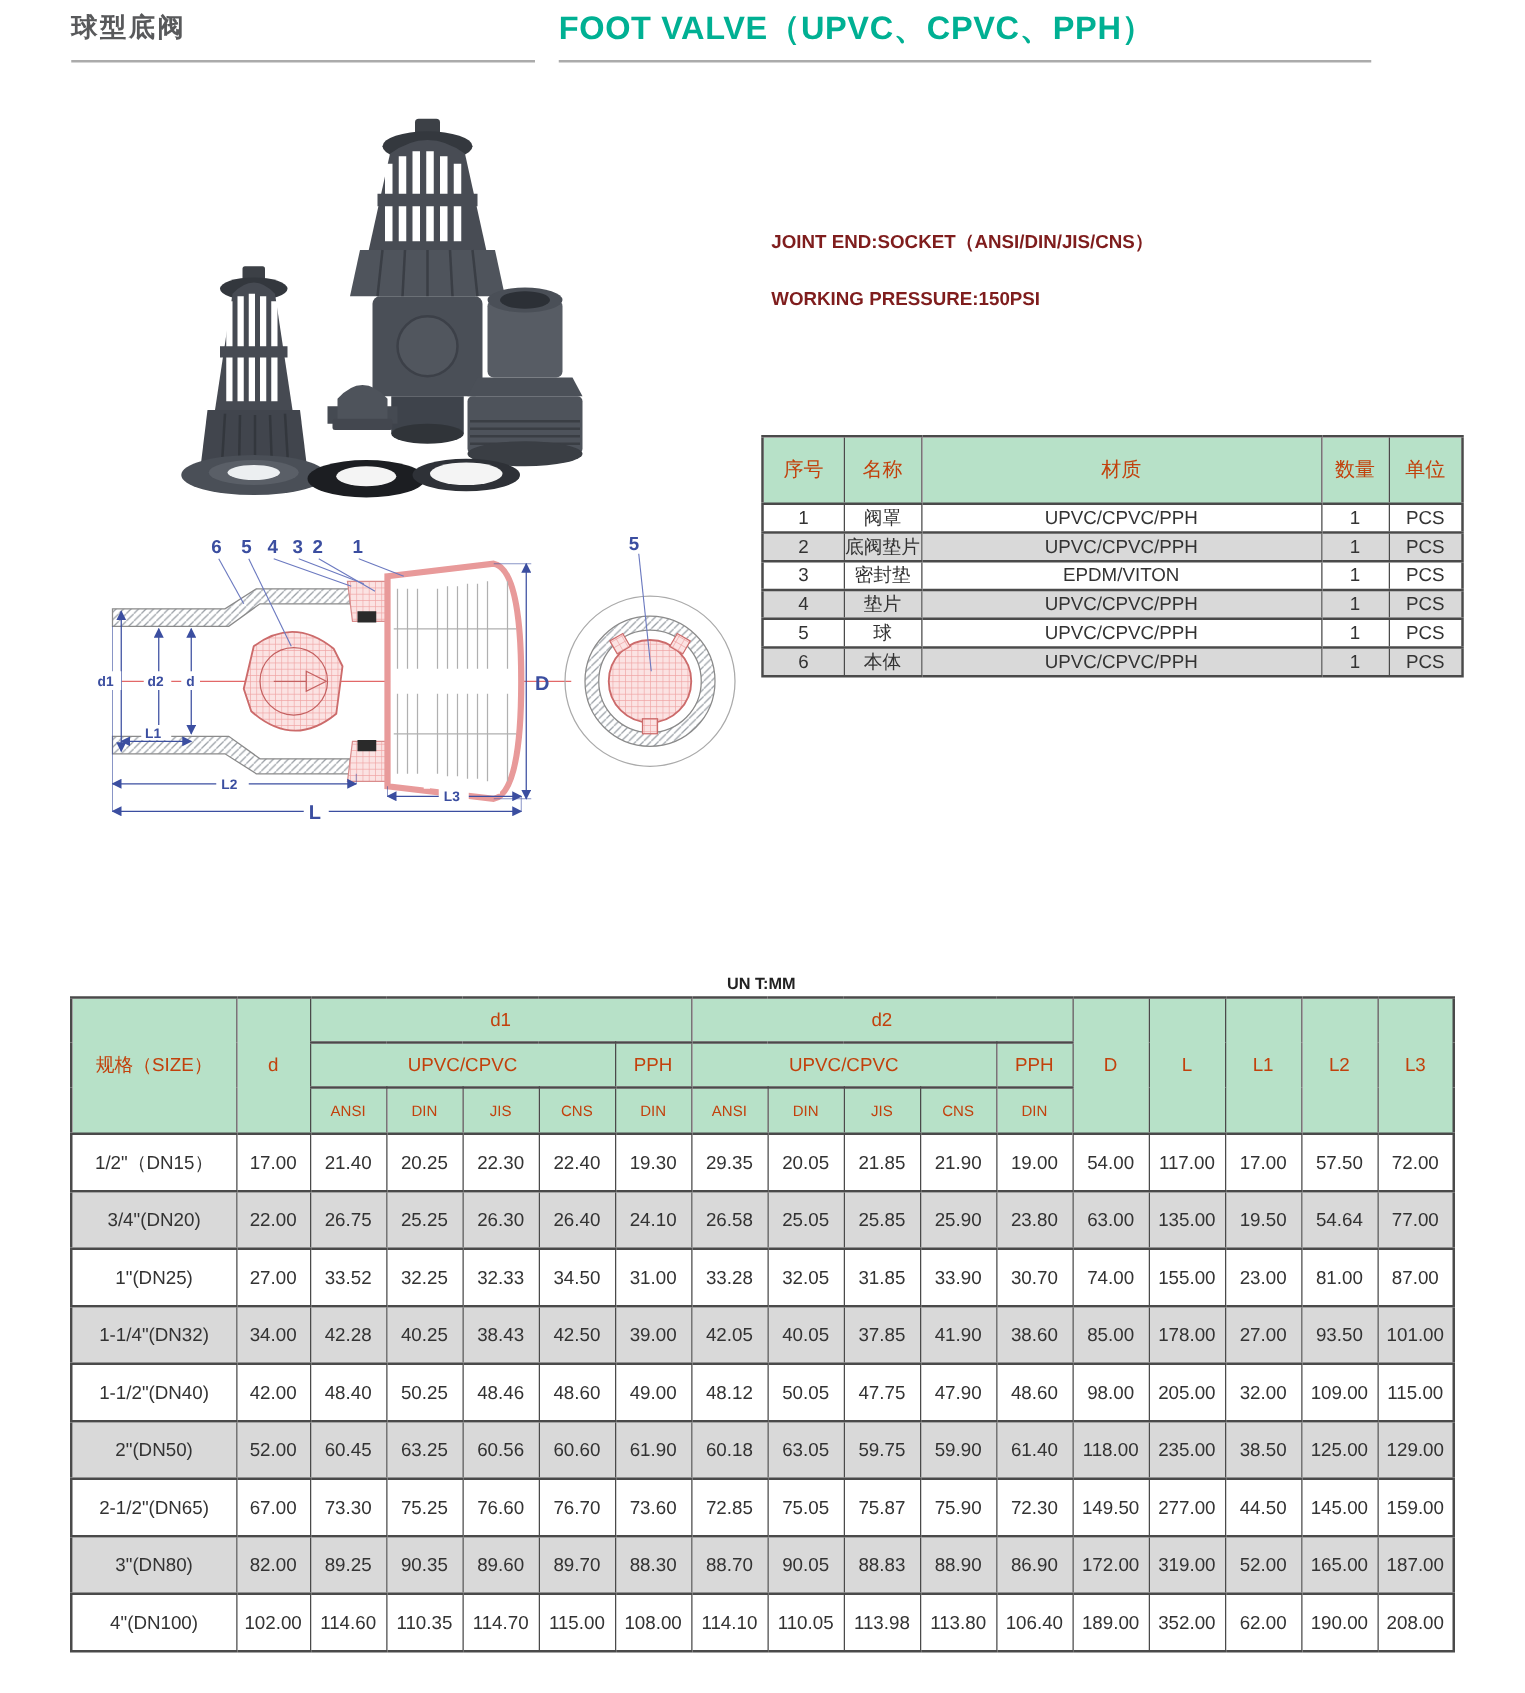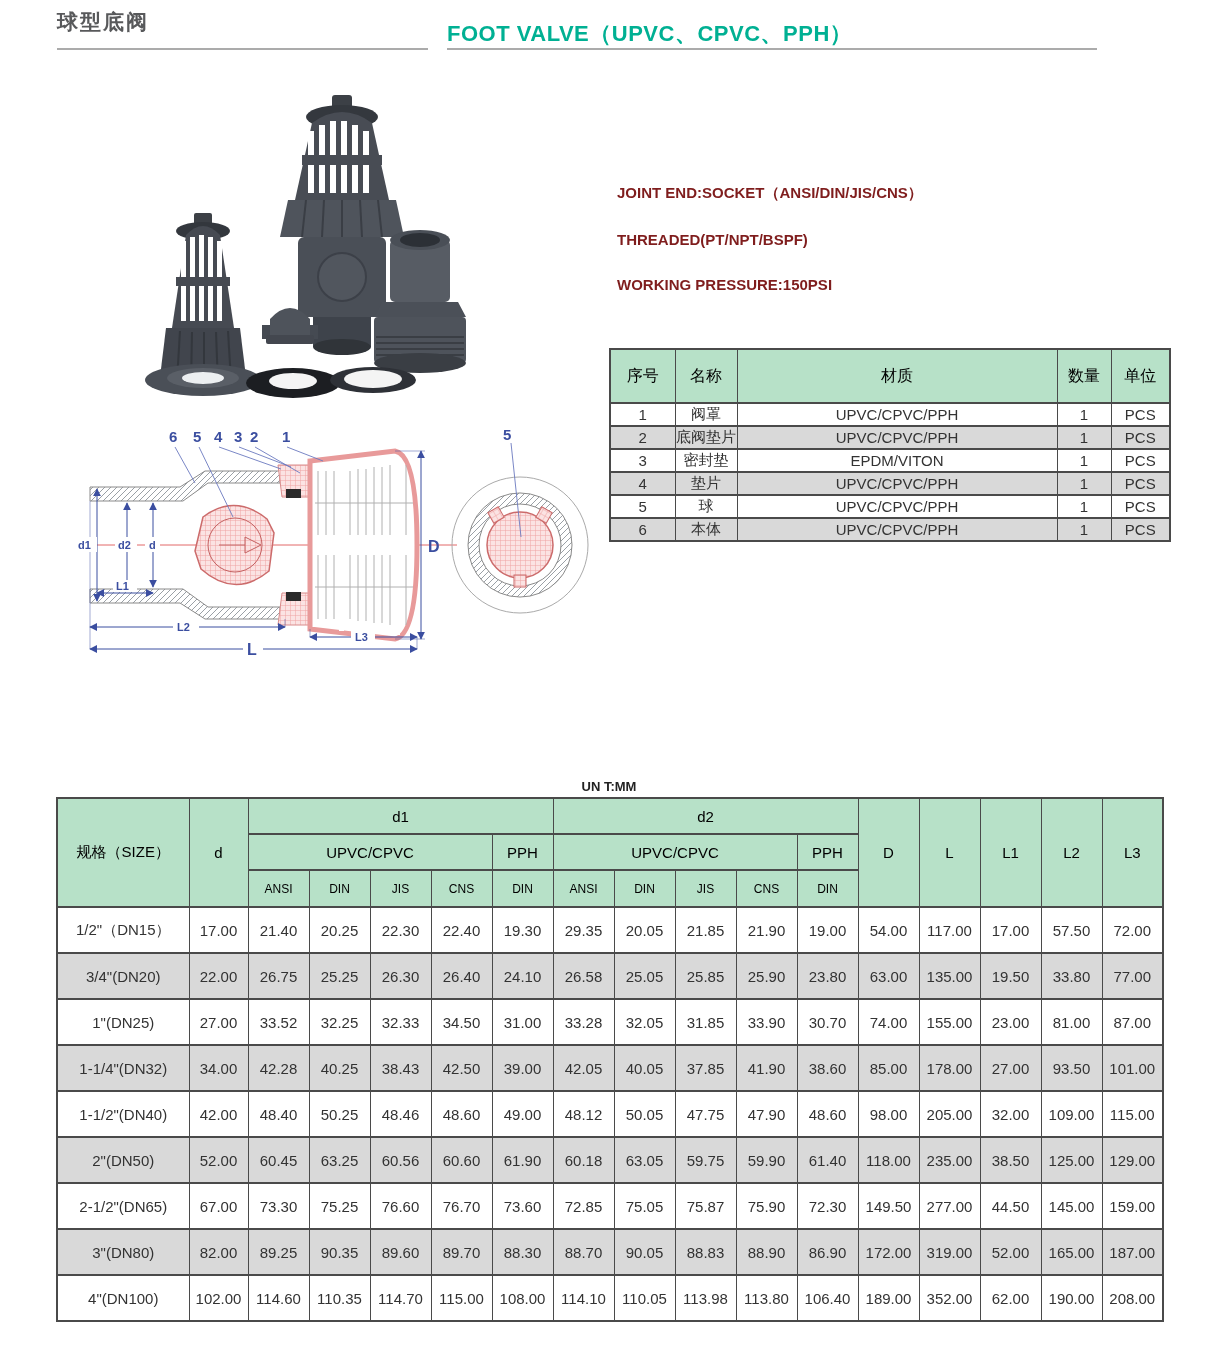--- a/index.html
+++ b/index.html
@@ -2,35 +2,35 @@
 <html style="--teal: #00b093; --green: #b7e1c8; --gray: #d9d9d9; --blue: #3b4ea0;"><head>
 <meta charset="utf-8">
 <style>
   html,body{margin:0;padding:0;background:#fff;}
   body{font-family:"Liberation Sans","DejaVu Sans",sans-serif;color:#333;}
   .page{position:relative;width:1220px;height:1354px;background:#fff;overflow:hidden;}
   .abs{position:absolute;}
 
   
   .title-zh{left:57px;top:8px;font-size:21px;font-weight:bold;color:#58595b;letter-spacing:2px;}
-  .title-en{left:447px;top:19px;font-size:22px;font-weight:bold;color:var(--teal,#00b093);letter-spacing:0.5px;}
+  .title-en{left:447px;top:5px;font-size:26px;font-weight:bold;color:var(--teal,#00b093);letter-spacing:0.5px;}
   .rule{height:2px;background:#ababab;top:48px;}
   .rule-zh{left:57px;width:371px;}
   .rule-en{left:447px;width:650px;}
 
   
   .specs{left:617px;top:184px;width:560px;}
   .spec-line{font-size:15px;font-weight:bold;color:#7f1d1d;margin-bottom:28px;white-space:nowrap;}
 
   
   table{border-collapse:collapse;table-layout:fixed;background:#fff;}
   th,td{border:1px solid #4a4a4a;border-top-width:2px;border-bottom-width:2px;
         text-align:center;vertical-align:middle;padding:0;overflow:hidden;white-space:nowrap;}
   table{border:2px solid #4a4a4a;}
-  thead th{background:var(--green,#b7e1c8);font-weight:normal;color:#000000;}
+  thead th{background:var(--green,#b7e1c8);font-weight:normal;color:#c2410c;}
   tbody tr:nth-child(even) td{background:var(--gray,#d9d9d9);}
 
   
   .parts{left:609px;top:348px;}
   .parts thead th{height:52px;font-size:16px;}
   .parts tbody td{height:21px;font-size:15px;}
 
   
   .unit-note{left:56px;top:779px;width:1106px;text-align:center;font-size:13px;font-weight:bold;color:#222;}
   .dims{left:56px;top:797px;}
@@ -250,21 +250,20 @@
       <rect x="425" y="84" width="12" height="12" fill="url(#pk)" stroke="#cc6b6b" transform="rotate(-30 431 90)"></rect>
       <rect x="473" y="84" width="12" height="12" fill="url(#pk)" stroke="#cc6b6b" transform="rotate(30 479 90)"></rect>
       <rect x="449" y="150" width="12" height="12" fill="url(#pk)" stroke="#cc6b6b"></rect>
       <line x1="446" y1="18" x2="456" y2="112" stroke="#6b79c0" stroke-width="0.9"></line>
       <text class="bluetxt" x="438" y="15" font-size="15" font-weight="bold">5</text>
     </g>
   </svg>
 
   <div class="abs specs">
     <div class="spec-line">JOINT END:SOCKET（ANSI/DIN/JIS/CNS）</div>
-    <div class="spec-line">THREADED(PT/NPT/BSPF)</div>
     <div class="spec-line">WORKING PRESSURE:150PSI</div>
   </div>
 
   <table class="abs parts">
     <colgroup>
         <col style="width:65px">
         <col style="width:62px">
         <col style="width:320px">
         <col style="width:54px">
         <col style="width:59px">
@@ -406,21 +405,21 @@
           <td>26.40</td>
           <td>24.10</td>
           <td>26.58</td>
           <td>25.05</td>
           <td>25.85</td>
           <td>25.90</td>
           <td>23.80</td>
           <td>63.00</td>
           <td>135.00</td>
           <td>19.50</td>
-          <td>33.80</td>
+          <td>54.64</td>
           <td>77.00</td>
         </tr>
         <tr>
           <td>1"(DN25)</td>
           <td>27.00</td>
           <td>33.52</td>
           <td>32.25</td>
           <td>32.33</td>
           <td>34.50</td>
           <td>31.00</td>

